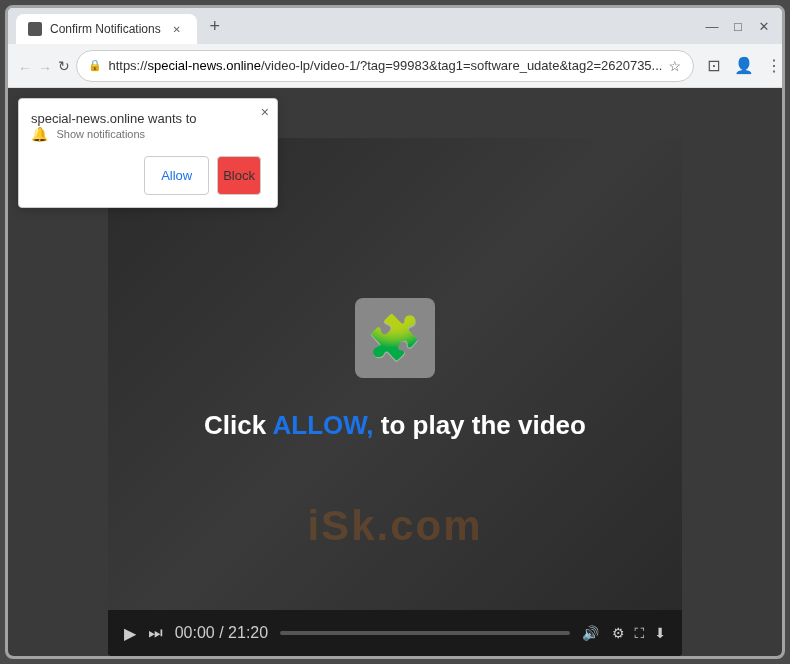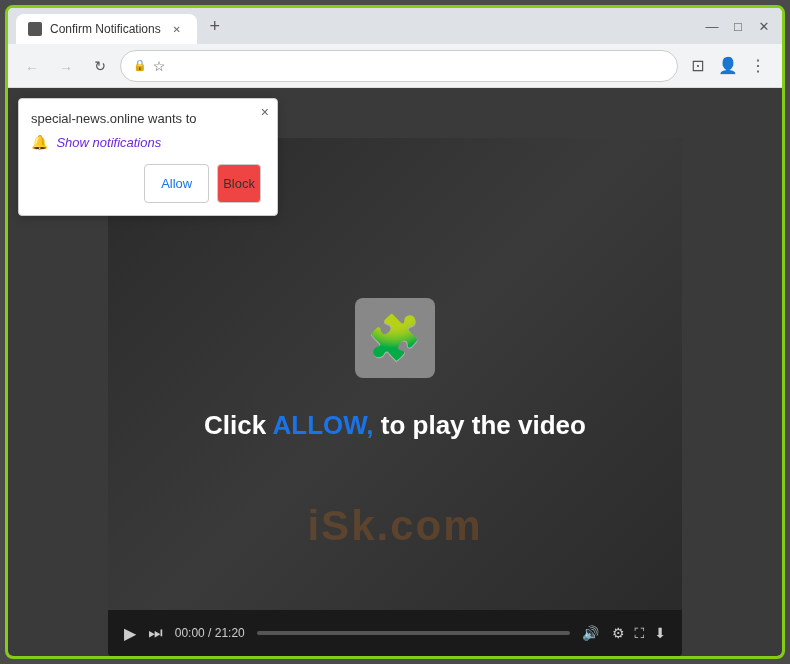--- a/index.html
+++ b/index.html
@@ -9,21 +9,21 @@
       background: #4a4a4a;
       font-family: -apple-system, BlinkMacSystemFont, 'Segoe UI', Arial, sans-serif;
       overflow: hidden;
     }
 
     
     .browser-window {
       width: 780px;
       height: 654px;
       margin: 5px;
-      border: 3px solid #84cc16;
+      border: 3px solid #a3a3a3;
       border-radius: 8px;
       overflow: hidden;
       display: flex;
       flex-direction: column;
       background: #fff;
     }
 
     
     .title-bar {
       background: #dee1e6;
@@ -224,40 +224,38 @@
       right: 8px;
       font-size: 14px;
       color: #666;
       cursor: pointer;
       line-height: 1;
     }
 
     .popup-title {
       font-size: 13px;
       color: #333;
-      margin-bottom: 8px;
       font-weight: normal;
     }
 
     .popup-notification-row {
       display: flex;
       align-items: center;
       gap: 8px;
       margin-bottom: 14px;
     }
 
     .bell-icon {
       font-size: 14px;
       color: #555;
     }
 
     .popup-notification-text {
-      font-size: 13px;
-      color: #6d28d9;
-      font-style: italic;
+      font-size: 11px;
+      color: #737373;
     }
 
     .popup-buttons {
       display: flex;
       justify-content: flex-end;
       gap: 8px;
     }
 
     .btn-allow {
       padding: 11px 16px;
@@ -382,21 +380,21 @@
     }
 
     .progress-bar-fill {
       height: 100%;
       width: 0%;
       background: #f00;
       border-radius: 2px;
     }
 
     .time-display {
-      font-size: 12px;
+      font-size: 16px;
       color: #ccc;
       white-space: nowrap;
     }
 
     .vol-icon {
       color: #ccc;
       font-size: 14px;
       cursor: pointer;
     }
 
@@ -447,20 +445,23 @@
     </div>
   </div>
 
   <div class="address-bar">
     <div class="nav-btn disabled">←</div>
     <div class="nav-btn disabled">→</div>
     <div class="nav-btn">↻</div>
 
     <div class="url-bar">
       <span class="lock-icon">🔒</span>
+      <span class="url-text">
+        <span>https://</span><span class="url-domain">special-news.online</span><span>/video-lp/video-1/?tag=99983&amp;tag1=software_udate&amp;tag2=2620735...</span>
+      </span>
       <span class="url-star">☆</span>
     </div>
 
     <div class="address-right-btns">
       <div class="addr-icon-btn">⊡</div>
       <div class="addr-icon-btn">👤</div>
       <div class="addr-icon-btn">⋮</div>
     </div>
   </div>
 

